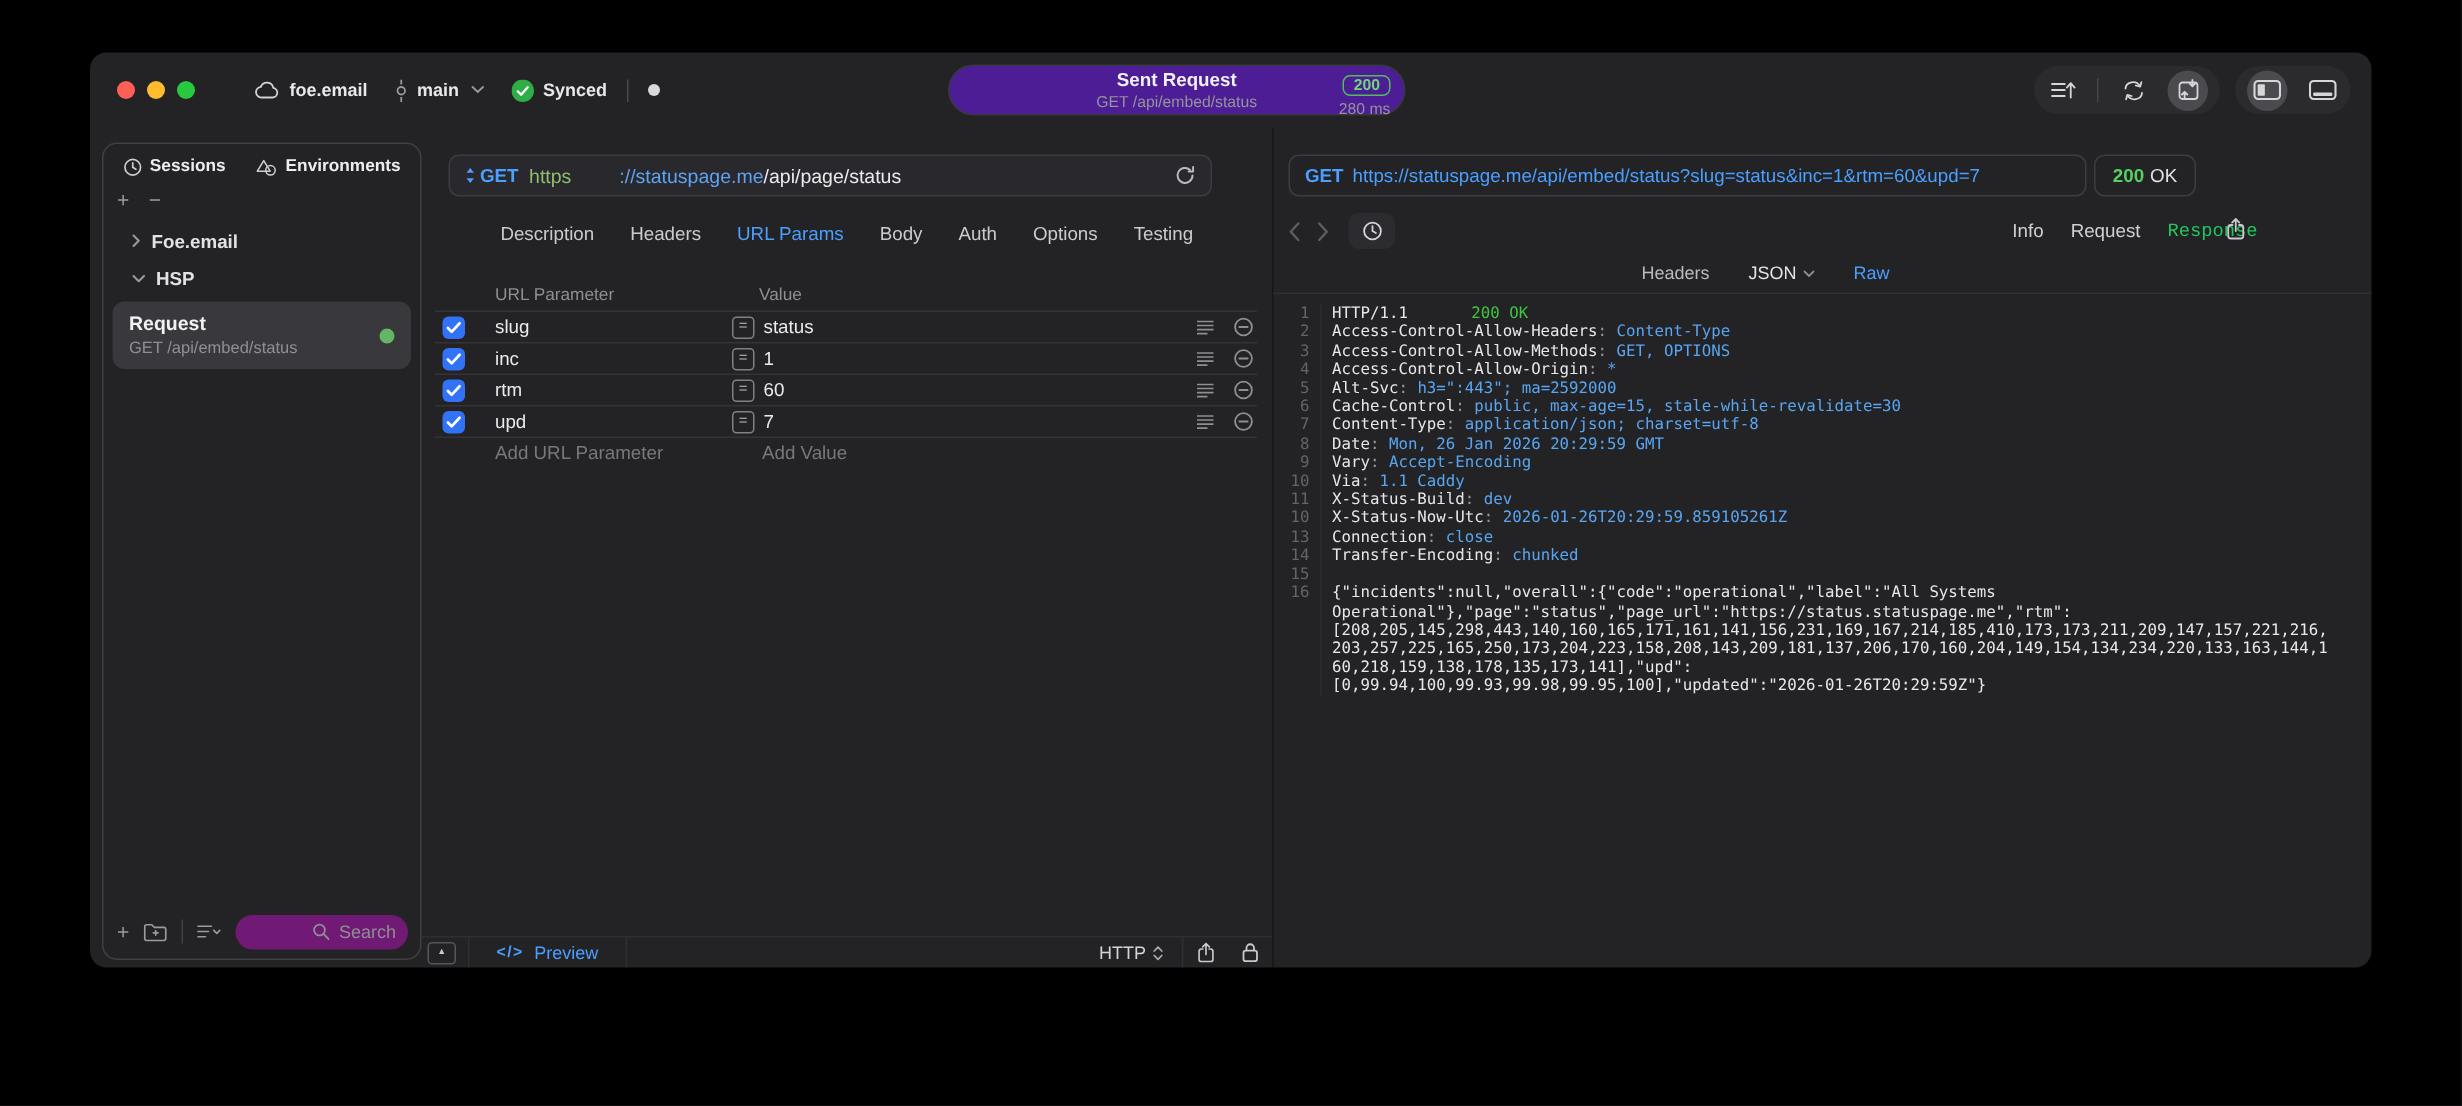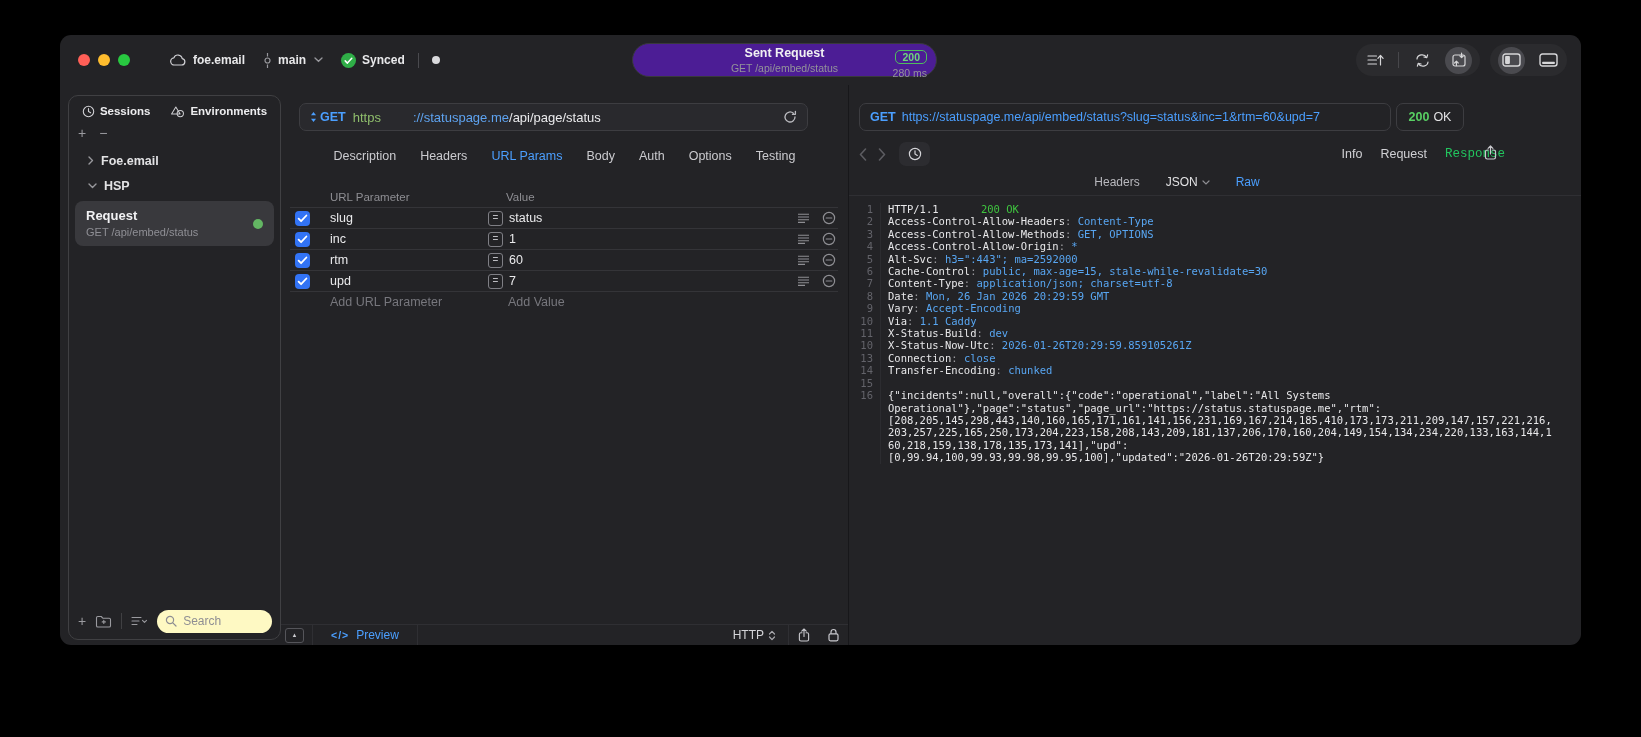--- a/index.html
+++ b/index.html
@@ -46,21 +46,21 @@
   .pmbtn{color:#9a9a9f;font-size:14px;line-height:12px;}
   .sb-tree{flex:1;padding:8px 6px 0 6px;overflow:hidden;}
   .tree-row{height:25px;display:flex;align-items:center;gap:7px;padding-left:13px;color:#e2e2e4;font-size:12.5px;font-weight:700;}
   .tree-chev{color:#98989d;}
   .req-item{margin-top:3px;background:#39393d;border-radius:8px;padding:7px 11px 8px 11px;position:relative;}
   .req-title{font-size:13px;font-weight:700;color:#f2f2f4;}
   .req-sub{font-size:11px;color:#8f8f95;margin-top:3px;}
   .req-dot{position:absolute;right:11px;top:50%;transform:translateY(-50%);width:10px;height:10px;border-radius:50%;}
   .sb-bottom{height:32px;display:flex;align-items:center;padding:0 8px 2px 9px;gap:9px;color:#9a9a9f;}
   .sb-bsep{width:1px;height:16px;background:#404043;}
-  .search-pill{flex:1;height:23px;background:#fef9c3;border-radius:12px;display:flex;align-items:center;gap:6px;padding:0 8px;color:#8e8e93;font-size:12px;}
+  .search-pill{flex:1;height:23px;background:#701a75;border-radius:12px;display:flex;align-items:center;gap:6px;padding:0 8px;color:#8e8e93;font-size:12px;justify-content:flex-end;}
 
   
   .middle{position:absolute;left:221px;top:0;bottom:0;width:567px;box-sizing:border-box;}
   .url-bar{margin:18px 40px 0 18px;height:28px;background:#29292d;border:1px solid #3d3d41;border-radius:7px;display:flex;align-items:center;padding:0 10px;box-sizing:border-box;font-size:13px;white-space:nowrap;}
   .method-sel{display:flex;align-items:center;gap:3px;color:#4b9fff;font-weight:700;font-size:12.5px;margin-right:7px;}
   .u-scheme{color:#8fbe6c;}
   .u-host{color:#5ea3f0;margin-left:32px;}
   .u-path{color:#eaeaec;}
   .refresh{margin-left:auto;color:#b9b9be;}
   .mid-tabs{height:34px;margin-top:8px;display:flex;align-items:center;justify-content:center;gap:24px;font-size:12.5px;color:#cbcbcf;}

